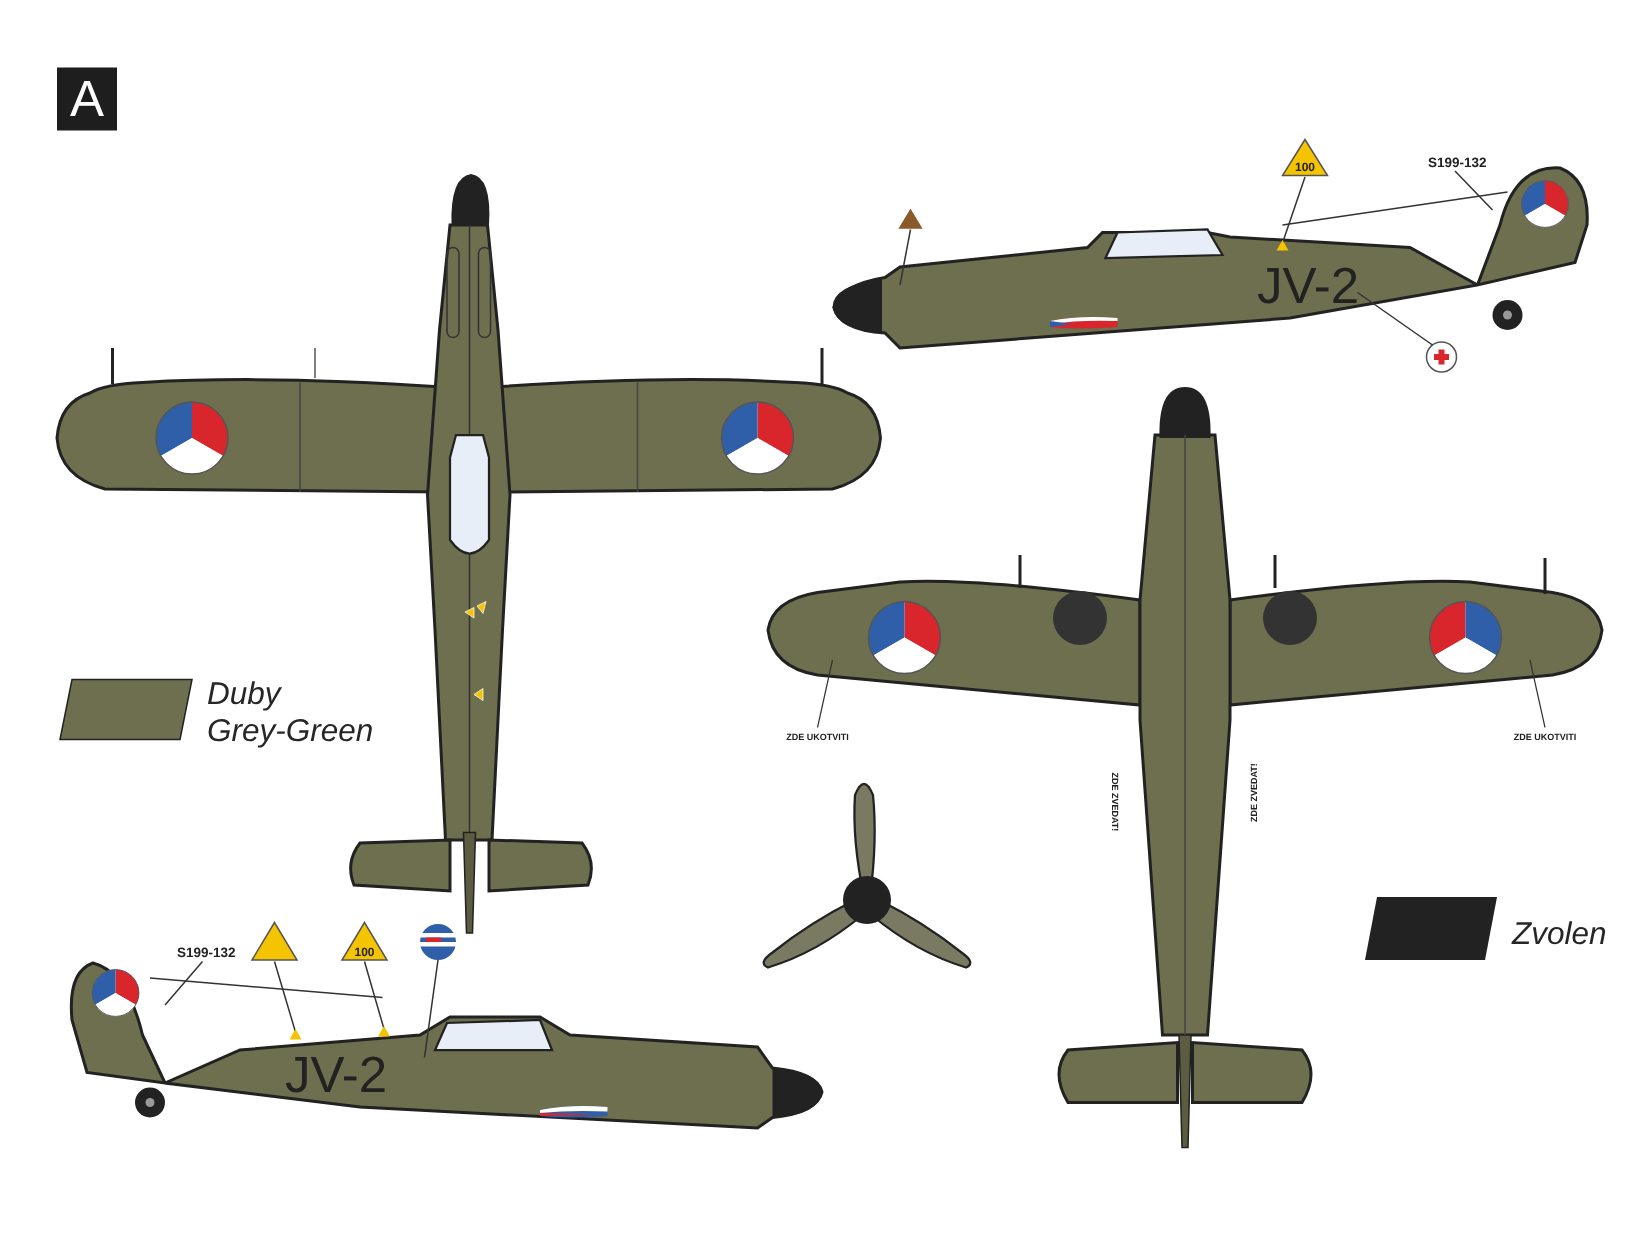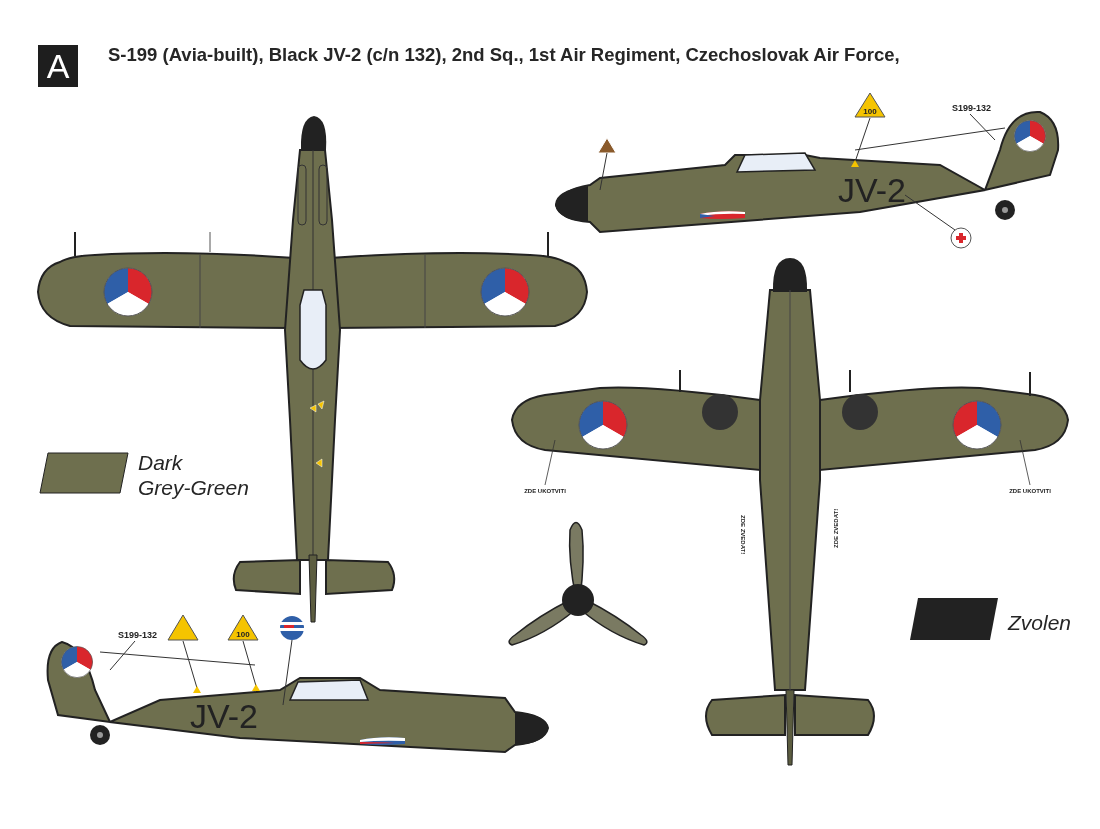--- a/index.html
+++ b/index.html
@@ -8,21 +8,20 @@
   .title { position: absolute; left: 108px; top: 44px; width: 960px; font-weight: bold; font-size: 18.5px; line-height: 22px; color: #262626; }
   .title div { white-space: nowrap; }
   svg.art { position: absolute; left: 0; top: 0; }
   .swatch-label { position: absolute; font-style: italic; font-size: 21px; color: #262626; line-height: 25px; }
 </style>
 </head>
 <body>
 
 <div class="letter-box">A</div>
 <div class="title">
-  <div>S-199 (Avia-built), Black JV-2 (c/n 132), 2nd Sq., 1st Air Regiment, Czechoslovak Air Force,</div>
 </div>
 
 <svg class="art" width="1100" height="829" viewBox="0 0 1100 829" xmlns="http://www.w3.org/2000/svg">
   <defs>
     <g id="roundel">
       <circle r="24" fill="#ffffff"></circle>
       <path d="M0,0 L0,-24 A24,24 0 0,1 20.8,12 Z" fill="#d9262c"></path>
       <path d="M0,0 L0,-24 A24,24 0 0,0 -20.8,12 Z" fill="#2f5fa8"></path>
       <path d="M0,0 L-20.8,12 A24,24 0 0,0 20.8,12 Z" fill="#ffffff"></path>
       <circle r="24" fill="none" stroke="#555" stroke-width="1"></circle>
@@ -163,16 +162,16 @@
     <polygon points="256,684 252,691 260,691" fill="#f5c400"></polygon>
     <circle cx="292" cy="628" r="12" fill="#2f5fa8"></circle>
     <rect x="280" y="622" width="24" height="3" fill="#fff"></rect>
     <rect x="280" y="628" width="24" height="3" fill="#fff"></rect>
     <rect x="284" y="625" width="10" height="3" fill="#d9262c"></rect>
     <line x1="292" y1="640" x2="283" y2="705" stroke="#333" stroke-width="1"></line>
   </g>
 </svg>
 
 <div class="swatch-label" style="left:138px; top:450px;">
-  <div>Dark</div>
+  <div>Duby</div>
   <div>Grey-Green</div>
 </div>
 <div class="swatch-label" style="left:1008px; top:610px;">Zvolen</div>
 
 </body></html>

